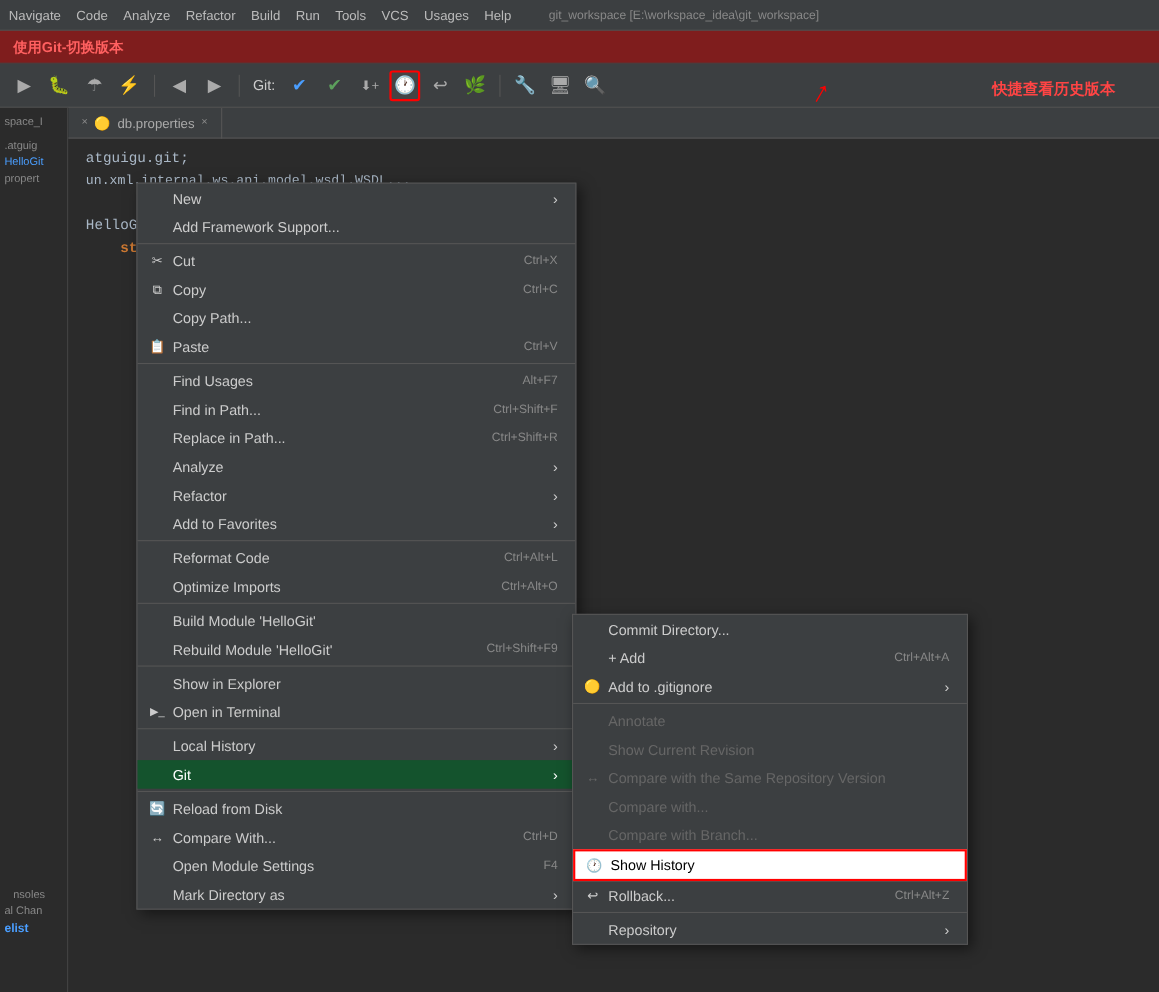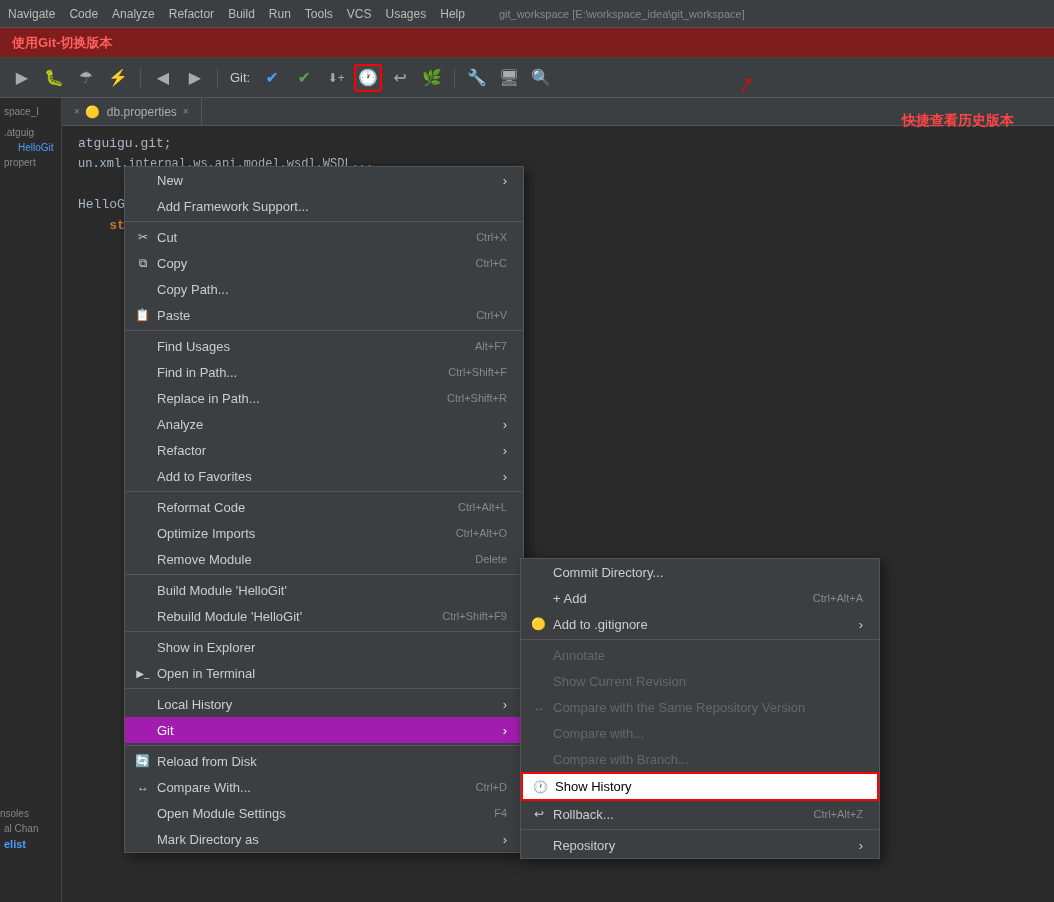--- a/index.html
+++ b/index.html
@@ -92,21 +92,21 @@
       font-size: 13px;
     }
     .menu-item {
       display: flex;
       align-items: center;
       padding: 5px 16px 5px 32px;
       cursor: pointer;
       position: relative;
       min-height: 26px;
     }
-    .menu-item.active-item { background: #a21caf; color: #fff; }
+    .menu-item.active-item { background: #14532d; color: #fff; }
     .menu-item .shortcut {
       margin-left: auto;
       color: #888;
       font-size: 11px;
     }
     .menu-item .arrow { margin-left: auto; }
     .menu-item .icon-area {
       position: absolute;
       left: 8px;
       width: 20px;
@@ -151,21 +151,20 @@
 
     
     .red-annotation {
       position: absolute;
       top: 30px;
       right: 240px;
       color: #ff4444;
       font-size: 14px;
       font-weight: bold;
       z-index: 200;
-      margin-top: 40px;
     }
     .red-arrow {
       position: absolute;
       top: 8px;
       right: 380px;
       color: #ff4444;
       font-size: 24px;
       z-index: 200;
     }
 
@@ -230,25 +229,25 @@
 </div>
 
 <div class="red-arrow" style="position:absolute;top:68px;right:300px;z-index:200;font-size:28px;color:#f00;transform:rotate(30deg);">↑</div>
 <div class="red-annotation" style="position:absolute;top:72px;right:40px;z-index:200;color:#ff4444;font-size:14px;font-weight:bold;">快捷查看历史版本</div>
 
 <div class="main-content">
 
   <div style="width:62px;background:#2b2b2b;border-right:1px solid #444;position:relative;">
     <div style="color:#888;font-size:10px;padding:8px 4px;word-break:break-all;">space_I</div>
     <div style="color:#888;font-size:10px;padding:2px 4px;">.atguig</div>
-    <div style="color:#4a9eff;font-size:10px;padding:2px 18px;">HelloGit</div>
+    <div style="color:#4a9eff;font-size:10px;padding:2px 4px;">HelloGit</div>
     <div style="color:#888;font-size:10px;padding:2px 4px;">propert</div>
 
     <div style="position:absolute;bottom:80px;left:0;right:0;">
-      <div style="color:#888;font-size:10px;padding:2px 0;">nsoles</div>
+      <div style="color:#888;font-size:10px;padding:2px 12px;">nsoles</div>
       <div style="color:#888;font-size:10px;padding:2px 4px;">al Chan</div>
       <div style="color:#4a9eff;font-size:11px;padding:2px 4px;font-weight:bold;">elist</div>
     </div>
   </div>
 
   <div style="flex:1;position:relative;overflow:hidden;">
 
     <div class="tab-bar">
       <div class="tab">
         <span style="font-size:10px;color:#888;">×</span>
@@ -332,24 +331,20 @@
       </div>
       <div class="menu-separator"></div>
       <div class="menu-item">
         <span>Reformat Code</span>
         <span class="shortcut">Ctrl+Alt+L</span>
       </div>
       <div class="menu-item">
         <span>Optimize Imports</span>
         <span class="shortcut">Ctrl+Alt+O</span>
       </div>
-      <div class="menu-item">
-        <span>Remove Module</span>
-        <span class="shortcut">Delete</span>
-      </div>
       <div class="menu-separator"></div>
       <div class="menu-item">
         <span>Build Module 'HelloGit'</span>
       </div>
       <div class="menu-item">
         <span>Rebuild Module 'HelloGit'</span>
         <span class="shortcut">Ctrl+Shift+F9</span>
       </div>
       <div class="menu-separator"></div>
       <div class="menu-item">

